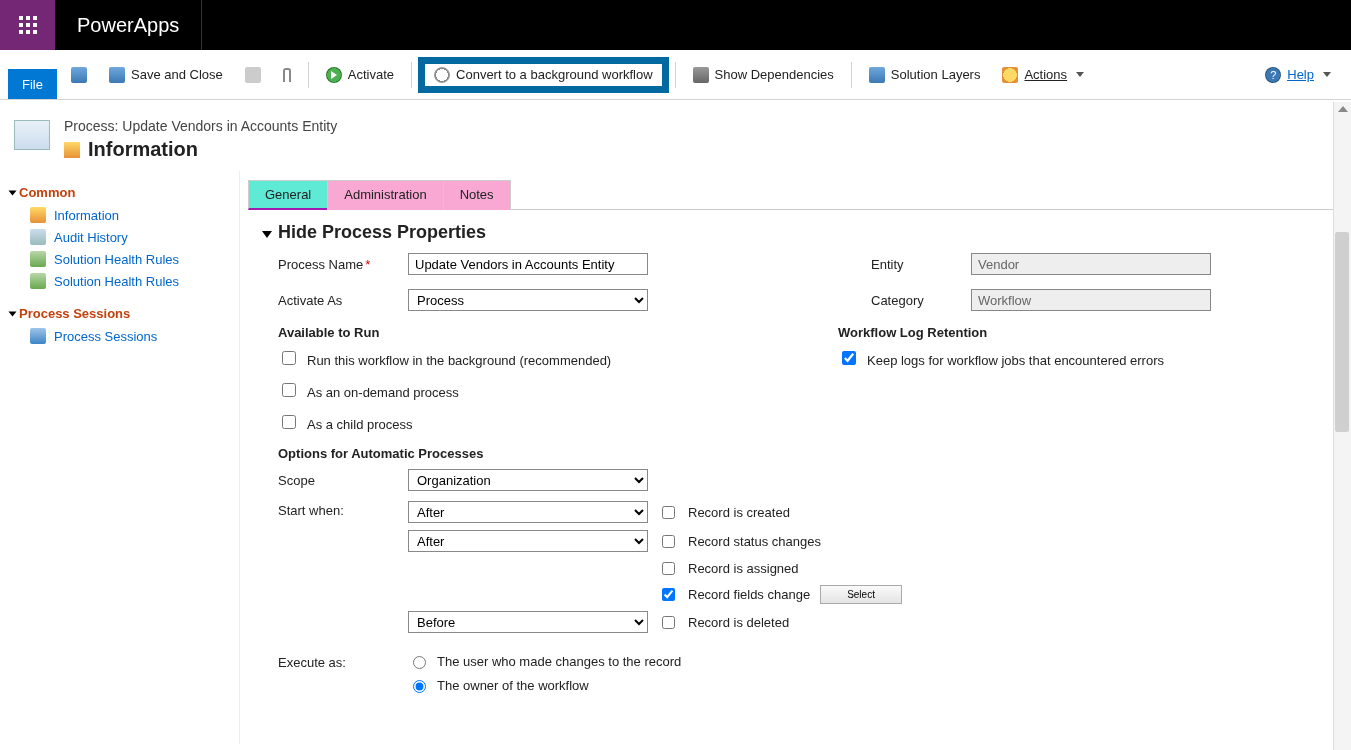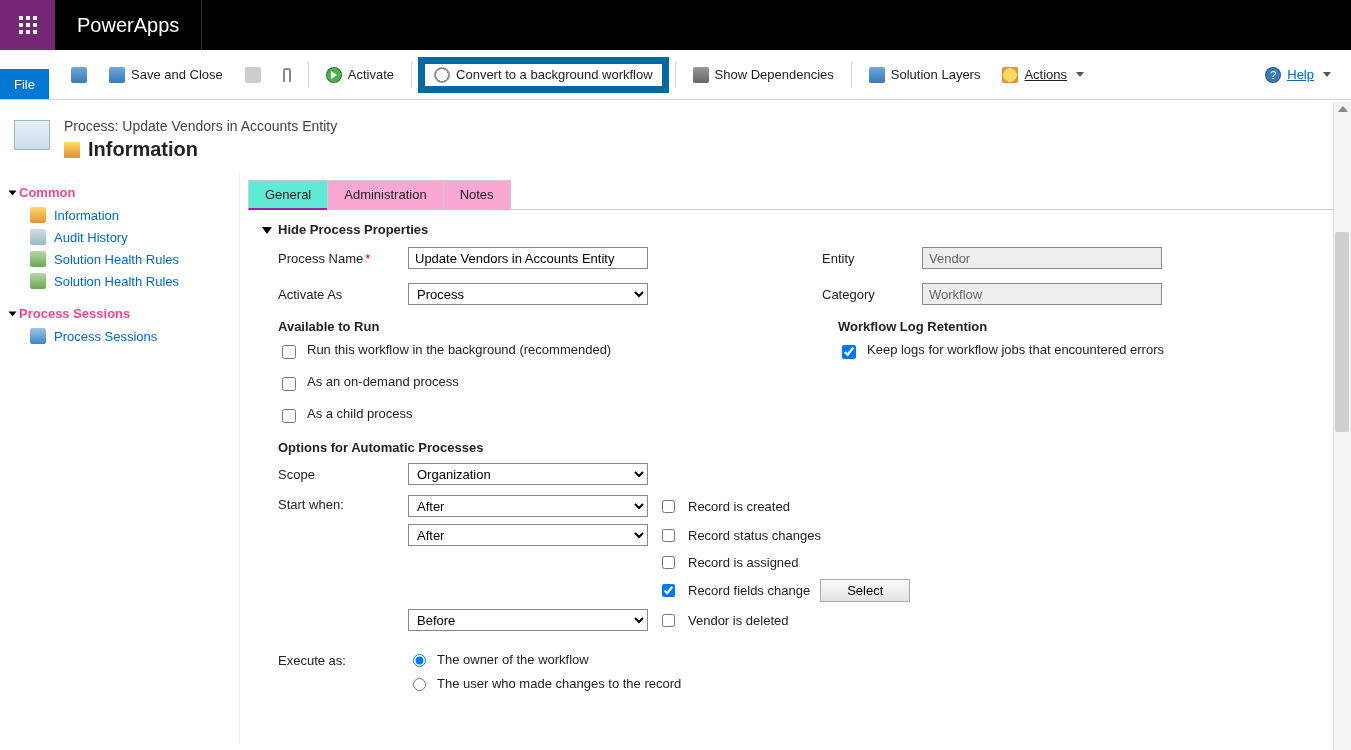--- a/index.html
+++ b/index.html
@@ -3,21 +3,21 @@
 <meta charset="utf-8">
 <style>
 html,body{margin:0;padding:0;font-family:"Segoe UI",Arial,sans-serif;font-size:13px;color:#222;background:#fff;height:100%}
 *{box-sizing:border-box}
 .top-black{background:#000;height:50px;display:flex;align-items:stretch}
 .waffle{width:55px;background:#742774;display:flex;align-items:center;justify-content:center}
 .waffle-grid{width:18px;height:18px;display:grid;grid-template-columns:repeat(3,4px);grid-template-rows:repeat(3,4px);gap:3px}
 .waffle-grid span{background:#fff}
 .app-title{color:#fff;font-size:20px;padding:0 22px;display:flex;align-items:center;border-right:1px solid #333}
 .ribbon{height:50px;border-bottom:1px solid #d4d4d4;display:flex;align-items:center;padding:0 8px 0 0;position:relative}
-.file-tab{background:#0078d4;color:#fff;height:30px;padding:0 14px;display:flex;align-items:center;margin-right:30px;margin-left:0;font-size:13px;cursor:pointer;position:absolute;bottom:0;left:0}
+.file-tab{background:#0078d4;color:#fff;height:30px;padding:0 14px;display:flex;align-items:center;margin-right:30px;margin-left:0;font-size:13px;cursor:pointer;position:absolute;bottom:0;left:8px}
 .ribbon-items{display:flex;align-items:center;gap:0;margin-left:60px}
 .rib-btn{display:flex;align-items:center;gap:6px;padding:4px 10px;cursor:pointer;font-size:13px;color:#222;border:1px solid transparent}
 .rib-btn.highlighted{border:7px solid #0369a1;padding:3px 9px}
 .rib-sep{width:1px;height:26px;background:#d4d4d4;margin:0 6px}
 .rib-icon{width:16px;height:16px;display:inline-block;background:#888;border-radius:2px}
 .rib-icon.save{background:linear-gradient(#6fa8dc,#3c78b4)}
 .rib-icon.saveclose{background:linear-gradient(#6fa8dc,#3c78b4)}
 .rib-icon.activate{background:radial-gradient(circle,#4caf50 60%,#2e7d32 60%);border-radius:50%;position:relative}
 .rib-icon.activate:after{content:"";position:absolute;left:5px;top:4px;border-left:6px solid #fff;border-top:4px solid transparent;border-bottom:4px solid transparent}
 .rib-icon.convert{background:radial-gradient(circle,#fff 60%,#888 60%);border-radius:50%;border:1px solid #999}
@@ -33,58 +33,58 @@
 
 .page-header{display:flex;align-items:flex-start;gap:14px;padding:18px 14px 10px 14px}
 .proc-icon{width:36px;height:30px;background:linear-gradient(#e8f0f8,#cde);border:1px solid #9bb;margin-top:2px}
 .hdr-text{display:flex;flex-direction:column;gap:4px}
 .breadcrumb{font-size:14px;color:#444}
 .page-title{font-size:20px;font-weight:700;color:#222;display:flex;align-items:center;gap:8px}
 .info-icon{width:16px;height:16px;background:linear-gradient(#ffd966,#e69138);display:inline-block}
 
 .body-wrap{display:flex;height:calc(100vh - 50px - 50px - 75px - 2px)}
 .sidebar{width:240px;border-right:1px solid #eee;padding:10px 0 0 10px;font-size:13px}
-.sb-group{font-weight:700;color:#ec4899;padding:4px 0;cursor:pointer;display:flex;align-items:center;gap:4px}
+.sb-group{font-weight:700;color:#c2410c;padding:4px 0;cursor:pointer;display:flex;align-items:center;gap:4px}
 .sb-caret{width:0;height:0;border-top:4px solid transparent;border-bottom:4px solid transparent;border-left:5px solid #000;display:inline-block;transform:rotate(90deg)}
 .sb-item{display:flex;align-items:center;gap:8px;padding:3px 0 3px 20px;color:#0066cc;cursor:pointer}
 .sb-ic{width:16px;height:16px;background:#ccc;border-radius:2px;display:inline-block}
 .sb-ic.info{background:linear-gradient(#ffd966,#e69138)}
 .sb-ic.audit{background:linear-gradient(#cde,#9bb)}
 .sb-ic.health{background:linear-gradient(#b7d7a8,#6aa84f)}
 .sb-ic.sess{background:linear-gradient(#9fc5e8,#3d85c6)}
 
 .main{flex:1;padding:8px 18px 20px 8px;overflow-y:auto;position:relative}
 .tabs{display:flex;border-bottom:1px solid #ccc;margin-bottom:8px}
 .tab{padding:6px 16px;border:1px solid #ccc;border-bottom:none;background:#f9a8d4;margin-right:-1px;cursor:pointer;position:relative;top:1px}
 .tab.active{background:#5eead4;border-bottom:2px solid #a21caf}
 
-.section-toggle{font-weight:700;font-size:13px;padding:4px 0 10px 14px;cursor:pointer}
+.section-toggle{font-weight:700;font-size:18px;padding:4px 0 10px 14px;cursor:pointer}
 .tri-down{width:0;height:0;border-left:5px solid transparent;border-right:5px solid transparent;border-top:7px solid #000;display:inline-block;margin-right:6px}
 
-.form-grid{display:flex;gap:44px;padding-left:30px}
+.form-grid{display:flex;gap:93px;padding-left:30px}
 .form-col{display:flex;flex-direction:column;gap:14px;min-width:500px}
 .form-col.right{min-width:380px}
 .form-row{display:flex;align-items:center;gap:10px}
 .form-label{width:120px;font-size:13px;color:#222}
 .req{color:#d00;margin-left:2px}
 .tb{width:240px;height:22px;border:1px solid #888;padding:2px 6px;font-size:13px}
 .tb.readonly{background:#eee;color:#666}
 .sel{width:240px;height:22px;border:1px solid #888;background:#fff;font-size:13px;padding:0 4px}
 
 .section-title{font-weight:700;padding:14px 0 8px 30px;font-size:13px}
 .chk-list{padding-left:30px;display:flex;flex-direction:column;gap:12px}
-.chk-row{display:flex;align-items:flex-start;gap:8px}
+.chk-row{display:flex;align-items:flex-end;gap:8px}
 .chk-row input[type=checkbox]{width:14px;height:14px}
 
 .options-block{padding-left:30px}
 .opt-row{display:flex;align-items:center;gap:10px;margin-bottom:10px}
 .opt-label{width:120px}
 .trigger-col{display:flex;flex-direction:column;gap:7px}
 .trigger-row{display:flex;align-items:center;gap:10px}
-.btn{background:linear-gradient(#fafafa,#e4e4e4);border:1px solid #aaa;padding:3px 26px;font-size:13px;cursor:pointer}
+.btn{background:linear-gradient(#fafafa,#e4e4e4);border:1px solid #aaa;padding:3px 26px;font-size:10px;cursor:pointer}
 
 .radio-col{display:flex;flex-direction:column;gap:8px}
 .radio-row{display:flex;align-items:center;gap:8px}
 
 .scroll-hint{position:fixed;right:0;top:102px;bottom:0;width:18px;background:#f4f4f4;border-left:1px solid #ddd}
 .scroll-thumb{position:absolute;right:2px;width:14px;top:130px;height:200px;background:#cfcfcf;border-radius:2px}
 .scroll-arrow-up{position:absolute;top:4px;left:4px;width:0;height:0;border-left:5px solid transparent;border-right:5px solid transparent;border-bottom:6px solid #888}
 </style>
 </head>
 <body>
@@ -285,34 +285,34 @@
           </div>
           <div class="trigger-row">
             <div style="width:240px"></div>
             <input type="checkbox" checked="" style="">
               <span>Record fields change</span>
             <button class="btn">Select</button>
           </div>
           <div class="trigger-row">
             <select class="sel"><option>Before</option></select>
             <input type="checkbox" style="">
-              <span>Vendor is deleted</span>
+              <span>Record is deleted</span>
           </div>
         </div>
       </div>
       <div class="opt-row" style="align-items:flex-start;margin-top:20px">
         <div class="opt-label" style="padding-top:2px">Execute as:</div>
         <div class="radio-col">
           <div class="radio-row">
+              <input type="radio" name="execas" style="">
+              <span>The user who made changes to the record</span>
+            </div>
+          <div class="radio-row">
               <input type="radio" name="execas" checked="" style="">
               <span>The owner of the workflow</span>
-            </div>
-          <div class="radio-row">
-              <input type="radio" name="execas" style="">
-              <span>The user who made changes to the record</span>
             </div>
         </div>
       </div>
     </div>
   </div>
 </div>
 
 <div class="scroll-hint">
   <div class="scroll-arrow-up"></div>
   <div class="scroll-thumb"></div>

